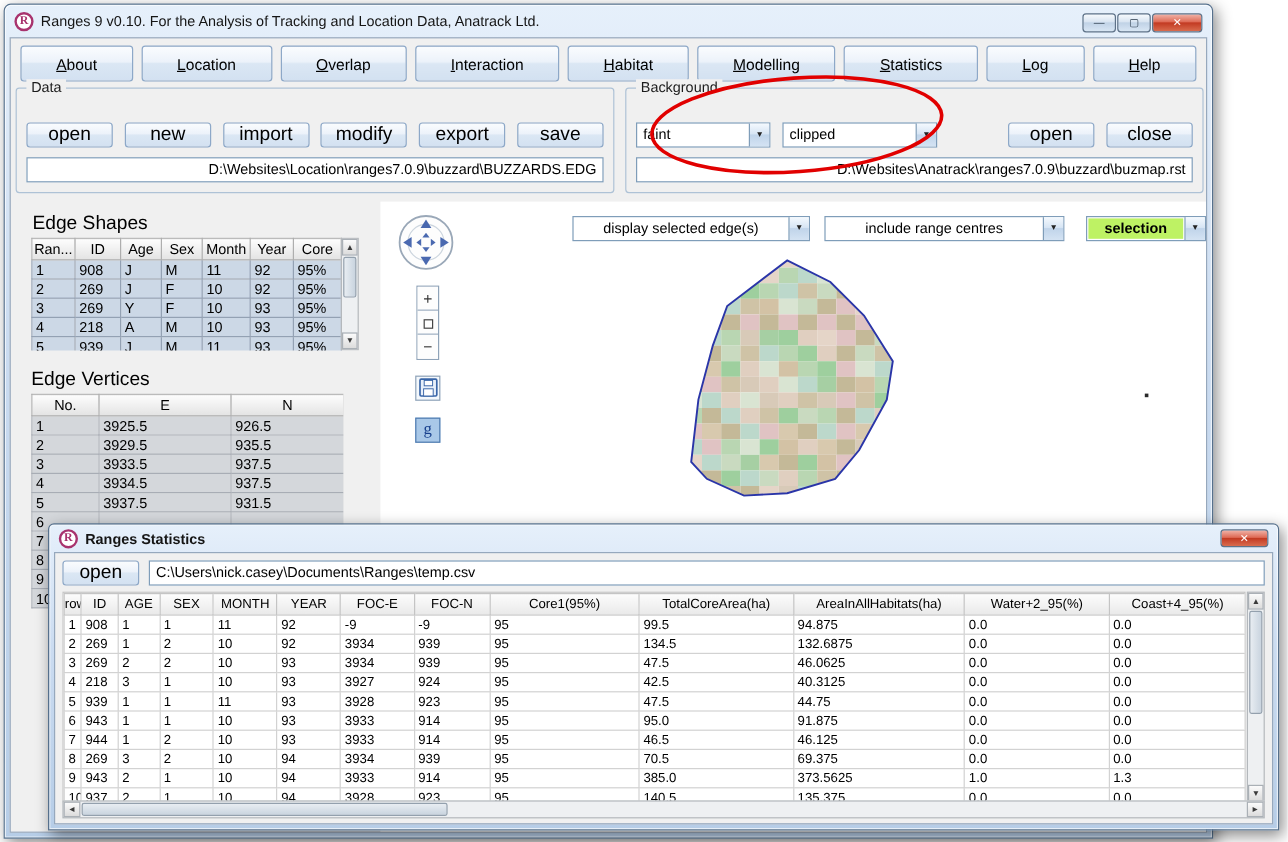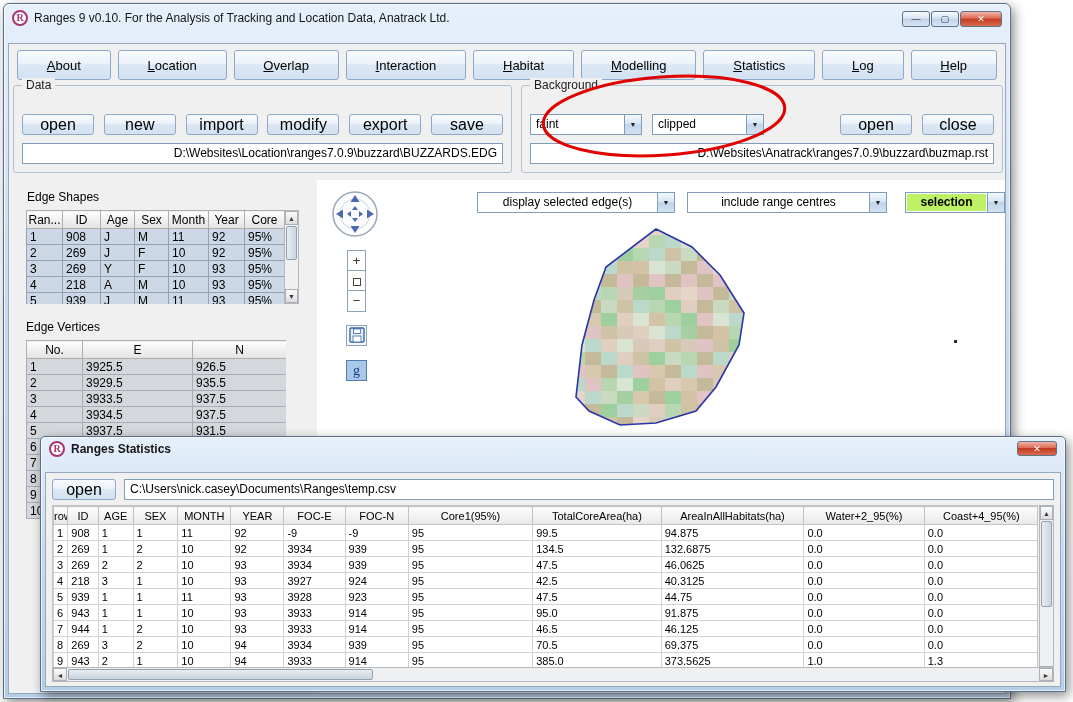--- a/index.html
+++ b/index.html
@@ -20,21 +20,21 @@
             font-family:"Liberation Serif", serif; font-size:10px; line-height:12px;
             text-align:center; flex:0 0 auto; }
   .winbtns { position:absolute; right:8px; top:7px; display:flex; gap:1px; }
   .winbtn { width:28px; height:16px; border:1px solid #5e7288; border-radius:3px;
             background:linear-gradient(180deg,#f7fafd,#d8e4f1 45%,#c0d2e6 50%,#d8e6f4);
             font-size:9px; line-height:14px; text-align:center; color:#2a3a4a; }
   .winbtn.close { width:42px; color:#fff;
             background:linear-gradient(180deg,#f0b3a8,#de6a55 45%,#c23a22 50%,#d96c4e); }
 
   .content { position:absolute; left:4px; right:4px; top:27px; bottom:4px;
-             background:#f0f0f0; border:1px solid #96a8bd;margin-top:12px; }
+             background:#f0f0f0; border:1px solid #96a8bd; }
 
   
   .btn { display:block; border:1px solid #8da8c8; border-radius:3px; color:#000;
          background:linear-gradient(180deg,#fafcfe,#ecf2fa 45%,#dbe7f4 50%,#d3e1f1);
          font-family:"Liberation Sans",sans-serif; font-size:16px; text-align:center; }
   .nav-btn { flex:1 1 auto; height:30px; font-size:13px; }
   .nav-btn b { display:block; font-weight:normal; }
   .nav-btn b::first-letter { text-decoration:underline; }
   .sm-btn { width:72px; height:21px; line-height:19px; }
   .field { background:#fff; border:1px solid #7f9db9; font-size:12px; line-height:19px;
@@ -86,21 +86,21 @@
   .sb-thumb { position:absolute; left:1px; right:1px; border:1px solid #93a0ad;
               background:linear-gradient(90deg,#e8edf2,#c9d4df); border-radius:2px; }
   .hscroll { position:absolute; height:15px; background:#eef0f2; border:1px solid #b4b8bc; }
   .hsb-btn { position:absolute; top:0; bottom:0; width:14px; text-align:center;
              font-size:7px; line-height:13px; color:#3a3a3a;
              background:linear-gradient(#fbfbfb,#dcdcdc); border:1px solid #aab0b6; }
   .hsb-thumb { position:absolute; top:1px; bottom:1px; border:1px solid #93a0ad;
                background:linear-gradient(#e8edf2,#c9d4df); border-radius:2px; }
 
   
-  .section-label { position:absolute; font-size:12px; color:#000; }
+  .section-label { position:absolute; font-size:16px; color:#000; }
 
   
   #map-panel { position:absolute; left:308px; top:136px; width:688px; bottom:0;
                background:#ffffff; }
   #compass { position:absolute; left:14px; top:10px; }
   #zoom-strip { position:absolute; left:30px; top:70px; width:19px;
                 background:#fdfdfd; border:1px solid #8fa3b8; }
   .zoom-cell { height:20px; border-bottom:1px solid #8fa3b8; text-align:center;
                line-height:20px; font-size:13px; color:#333; background:#fdfdfd; }
   .zoom-cell:last-child { border-bottom:none; }
@@ -193,21 +193,21 @@
         </div>
         <div class="field right" style="position:absolute; left:8px; right:8px; top:57px;">D:\Websites\Location\ranges7.0.9\buzzard\BUZZARDS.EDG</div>
       </div>
 
       <div class="group" style="left:512px; top:41px; width:482px; height:88px;">
         <span class="group-title">Background</span>
         <div class="combo" style="left:8px; top:28px; width:112px;">
           <span class="txt">faint</span>
           <span class="arrow">▼</span>
         </div>
-        <div class="combo" style="left:130px; top:28px; width:112px;">
+        <div class="combo" style="left:130px; top:28px; width:129px;">
           <span class="txt">clipped</span>
           <span class="arrow">▼</span>
         </div>
         <button class="btn sm-btn" style="position:absolute; right:90px; top:28px;">open</button>
         <button class="btn sm-btn" style="position:absolute; right:8px; top:28px;">close</button>
         <div class="field right" style="position:absolute; left:8px; right:8px; top:57px;">D:\Websites\Anatrack\ranges7.0.9\buzzard\buzmap.rst</div>
       </div>
 
       <svg style="position:absolute; left:528px; top:28px; z-index:6; pointer-events:none;" width="254" height="88" viewBox="0 0 254 88">
         <ellipse cx="127" cy="44" rx="121" ry="39" fill="none" stroke-width="3" transform="rotate(-4 127 44)" stroke="#e10000"></ellipse>

